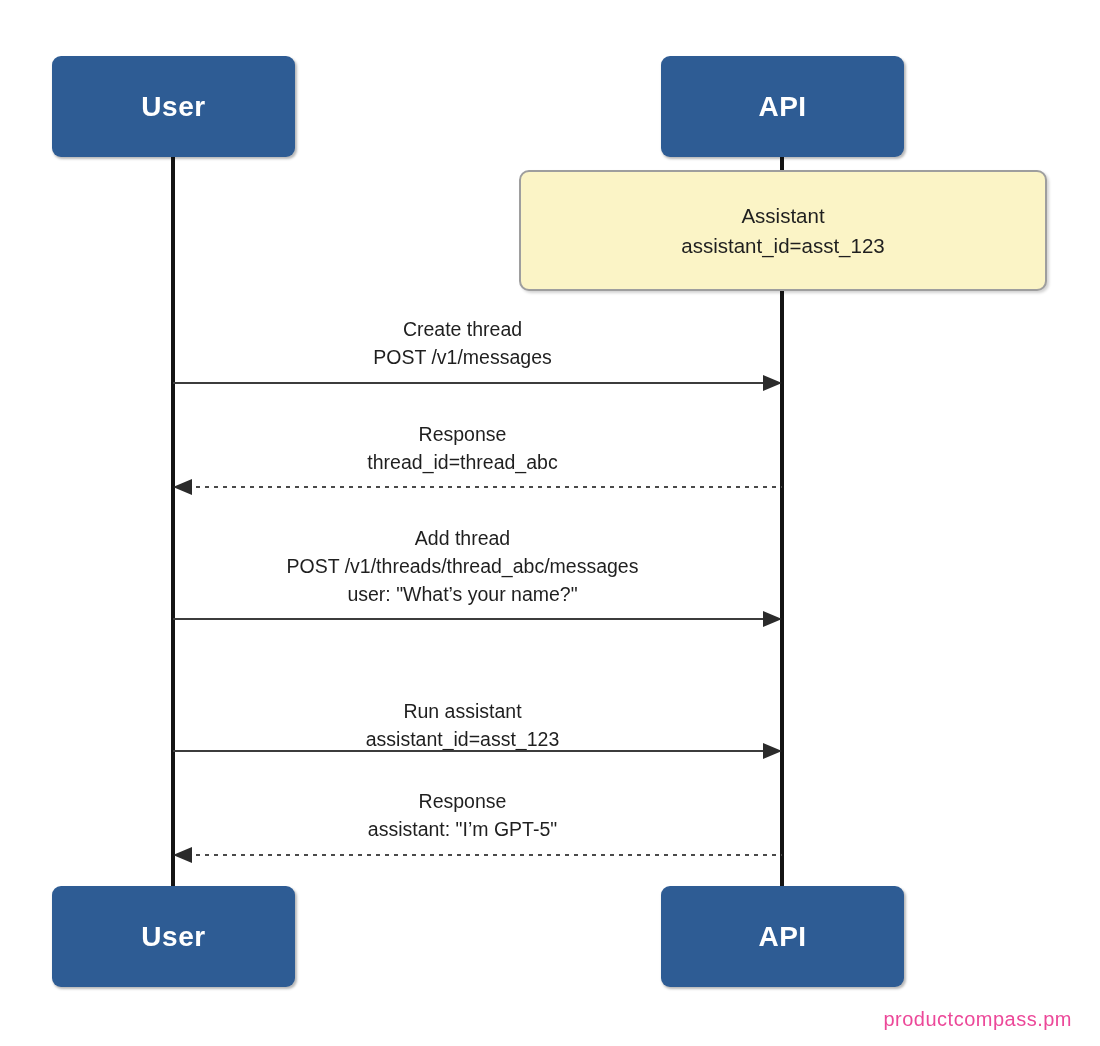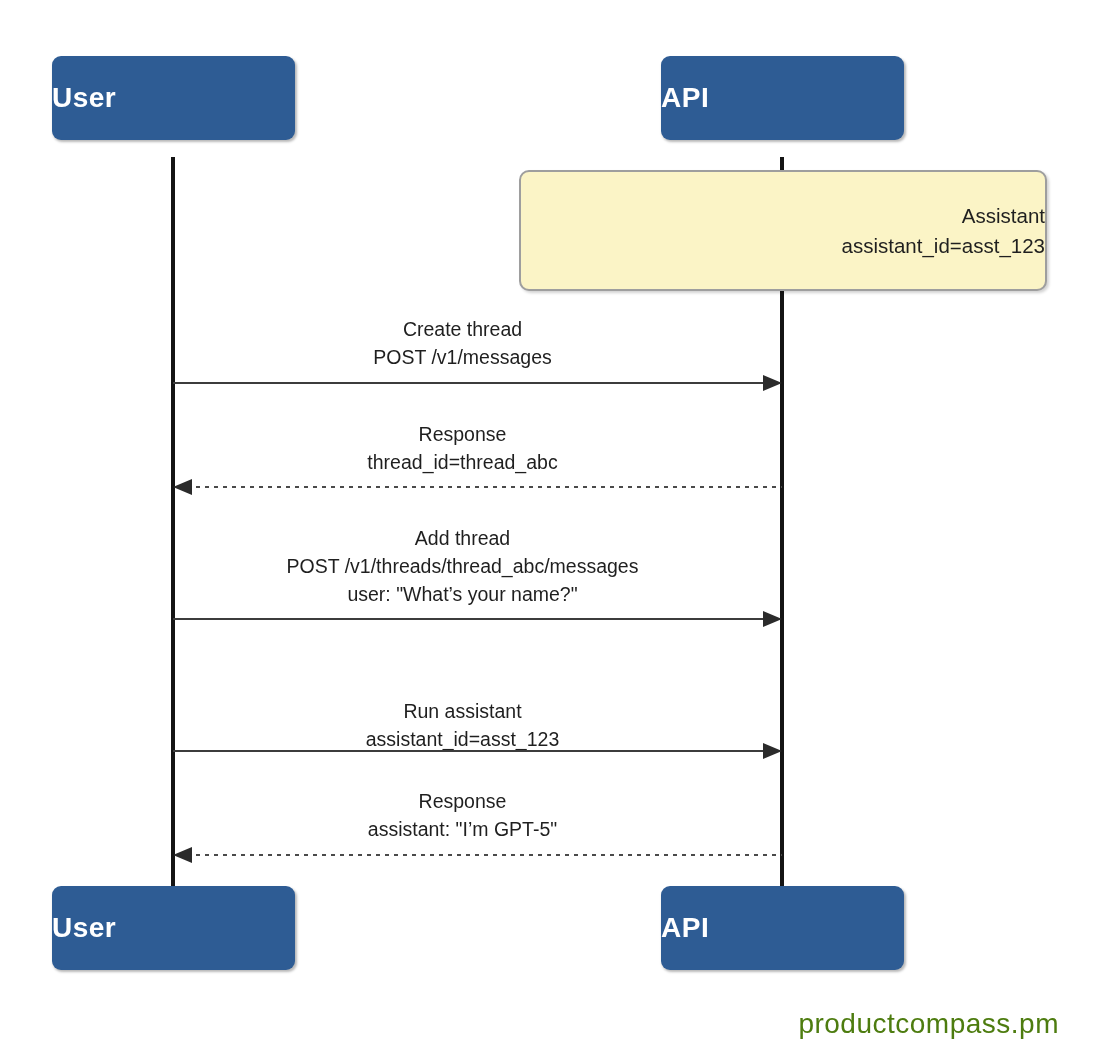--- a/index.html
+++ b/index.html
@@ -13,25 +13,26 @@
     width: 1100px;
     height: 1046px;
     background: #ffffff;
     overflow: hidden;
   }
 
   
   .actor-box {
     position: absolute;
     width: 243px;
-    height: 84px;
+    height: 101px;
     background: #2e5c94;
     border-radius: 9px;
     display: flex;
     align-items: center;
+    justify-content: center;
     color: #ffffff;
     font-size: 28px;
     font-weight: bold;
     letter-spacing: 0.5px;
     box-shadow: 1.5px 2px 2.5px rgba(0,0,0,0.28);
   }
   .actor-user-top    { left: 52px;  top: 56px; }
   .actor-api-top     { left: 661px; top: 56px; }
   .actor-user-bottom { left: 52px;  top: 886px; }
   .actor-api-bottom  { left: 661px; top: 886px; }
@@ -54,21 +55,21 @@
     top: 170px;
     width: 528px;
     height: 121px;
     background: #fbf4c6;
     border: 2px solid #9e9e9e;
     border-radius: 10px;
     box-sizing: border-box;
     box-shadow: 2px 2px 3px rgba(0,0,0,0.18);
     display: flex;
     flex-direction: column;
-    align-items: flex-end;
+    align-items: center;
     justify-content: center;
     font-size: 20.5px;
     line-height: 30px;
     color: #1f1f1f;
     text-align: center;
   }
 
   
   .msg-label {
     position: absolute;
@@ -130,24 +131,24 @@
     width: 0;
     height: 0;
     border-top: 8px solid transparent;
     border-bottom: 8px solid transparent;
     border-right: 19px solid #2b2b2b;
   }
 
   
   .watermark {
     position: absolute;
-    right: 41px;
+    right: 28px;
     top: 1008px;
-    font-size: 28px;
-    color: #4d7c0f;
+    font-size: 20px;
+    color: #ec4899;
     letter-spacing: 0.5px;
   }
 </style>
 </head>
 <body>
 
 <div class="canvas">
 
   <div class="lifeline lifeline-user"></div>
   <div class="lifeline lifeline-api"></div>

